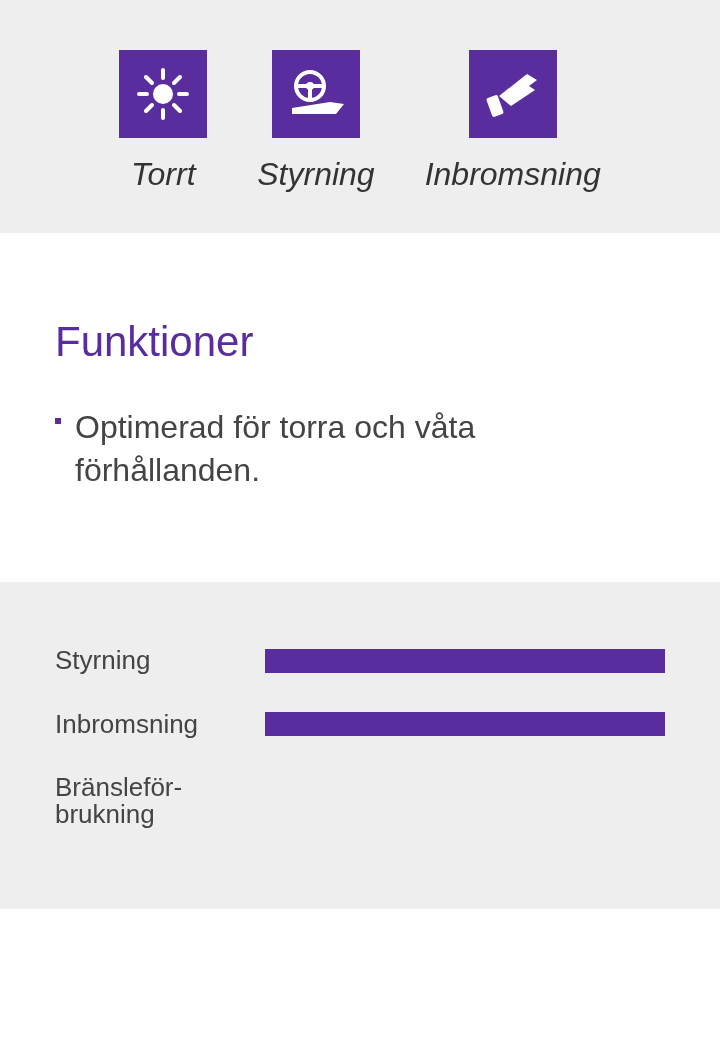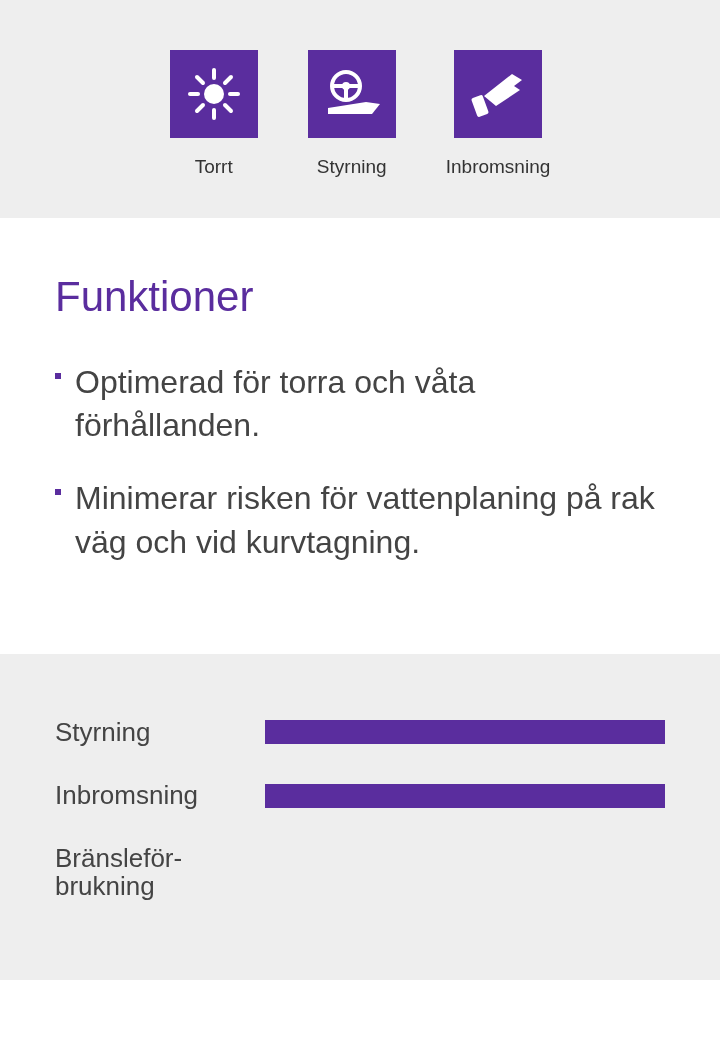--- a/index.html
+++ b/index.html
@@ -27,26 +27,27 @@
   width:88px;
   height:88px;
   background:#5a2d9e;
   display:flex;
   align-items:center;
   justify-content:center;
 }
 .icon-box svg { display:block; }
 .icon-label {
   margin-top:18px;
-  font-size:19px;
+  font-size:32px;
   color:#333;
+  font-style:italic;
 }
 .features-section {
   background:#fff;
-  padding:55px 55px 60px;
+  padding:85px 55px 60px;
 }
 .section-title {
   font-size:42px;
   font-weight:300;
   color:#5a2d9e;
   margin-bottom:40px;
 }
 .feature-list {
   list-style:none;
 }
@@ -146,21 +147,20 @@
       <div class="icon-label">Inbromsning</div>
     </div>
 
   </div>
 </div>
 
 <div class="features-section">
   <h2 class="section-title">Funktioner</h2>
   <ul class="feature-list">
     <li class="feature-item">Optimerad för torra och våta förhållanden.</li>
-    <li class="feature-item">Minimerar risken för vattenplaning på rak väg och vid kurvtagning.</li>
   </ul>
 </div>
 
 <div class="perf-section">
   <div class="perf-rows">
 
     <div class="perf-row">
       <div class="perf-label">Styrning</div>
       <div class="perf-bar">
         <div class="perf-fill" style="width:100%"></div>

